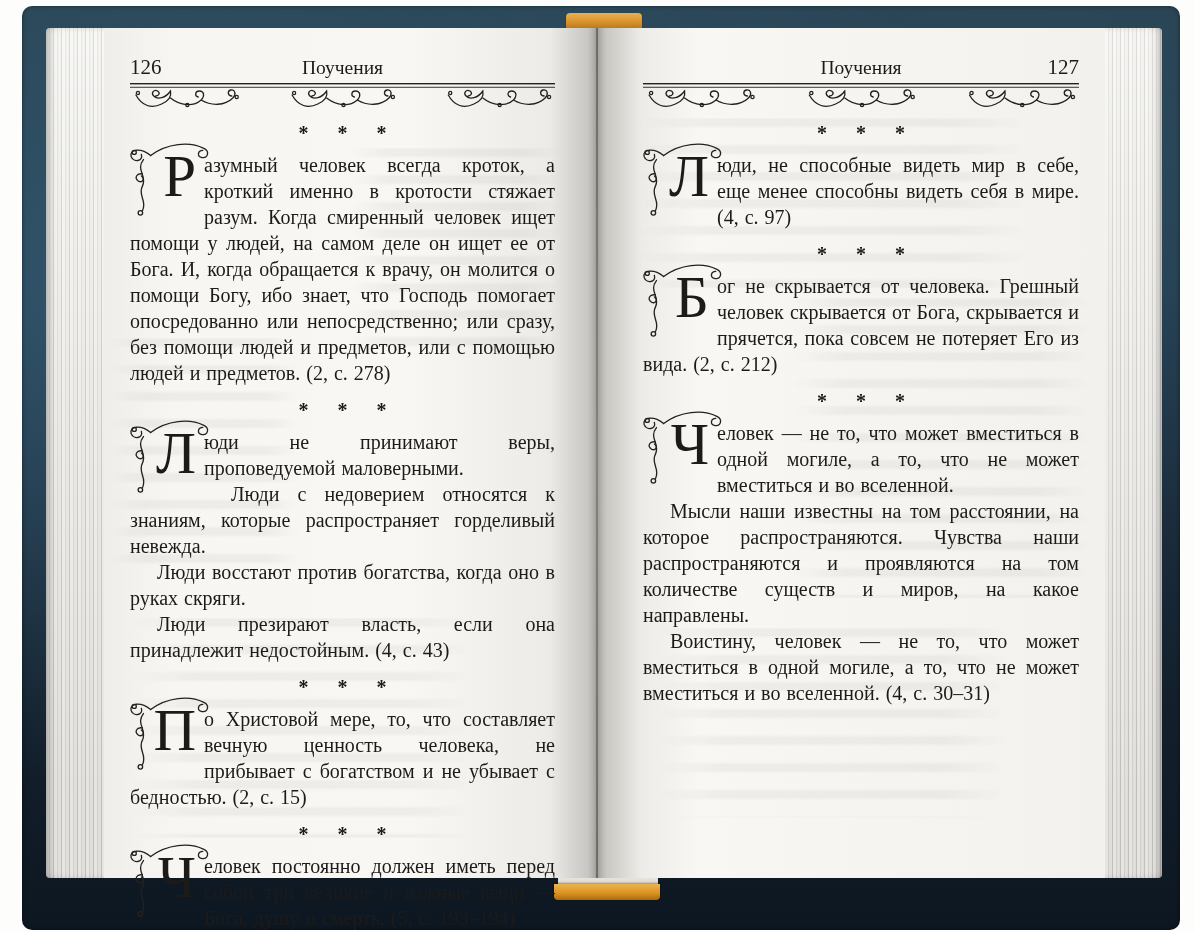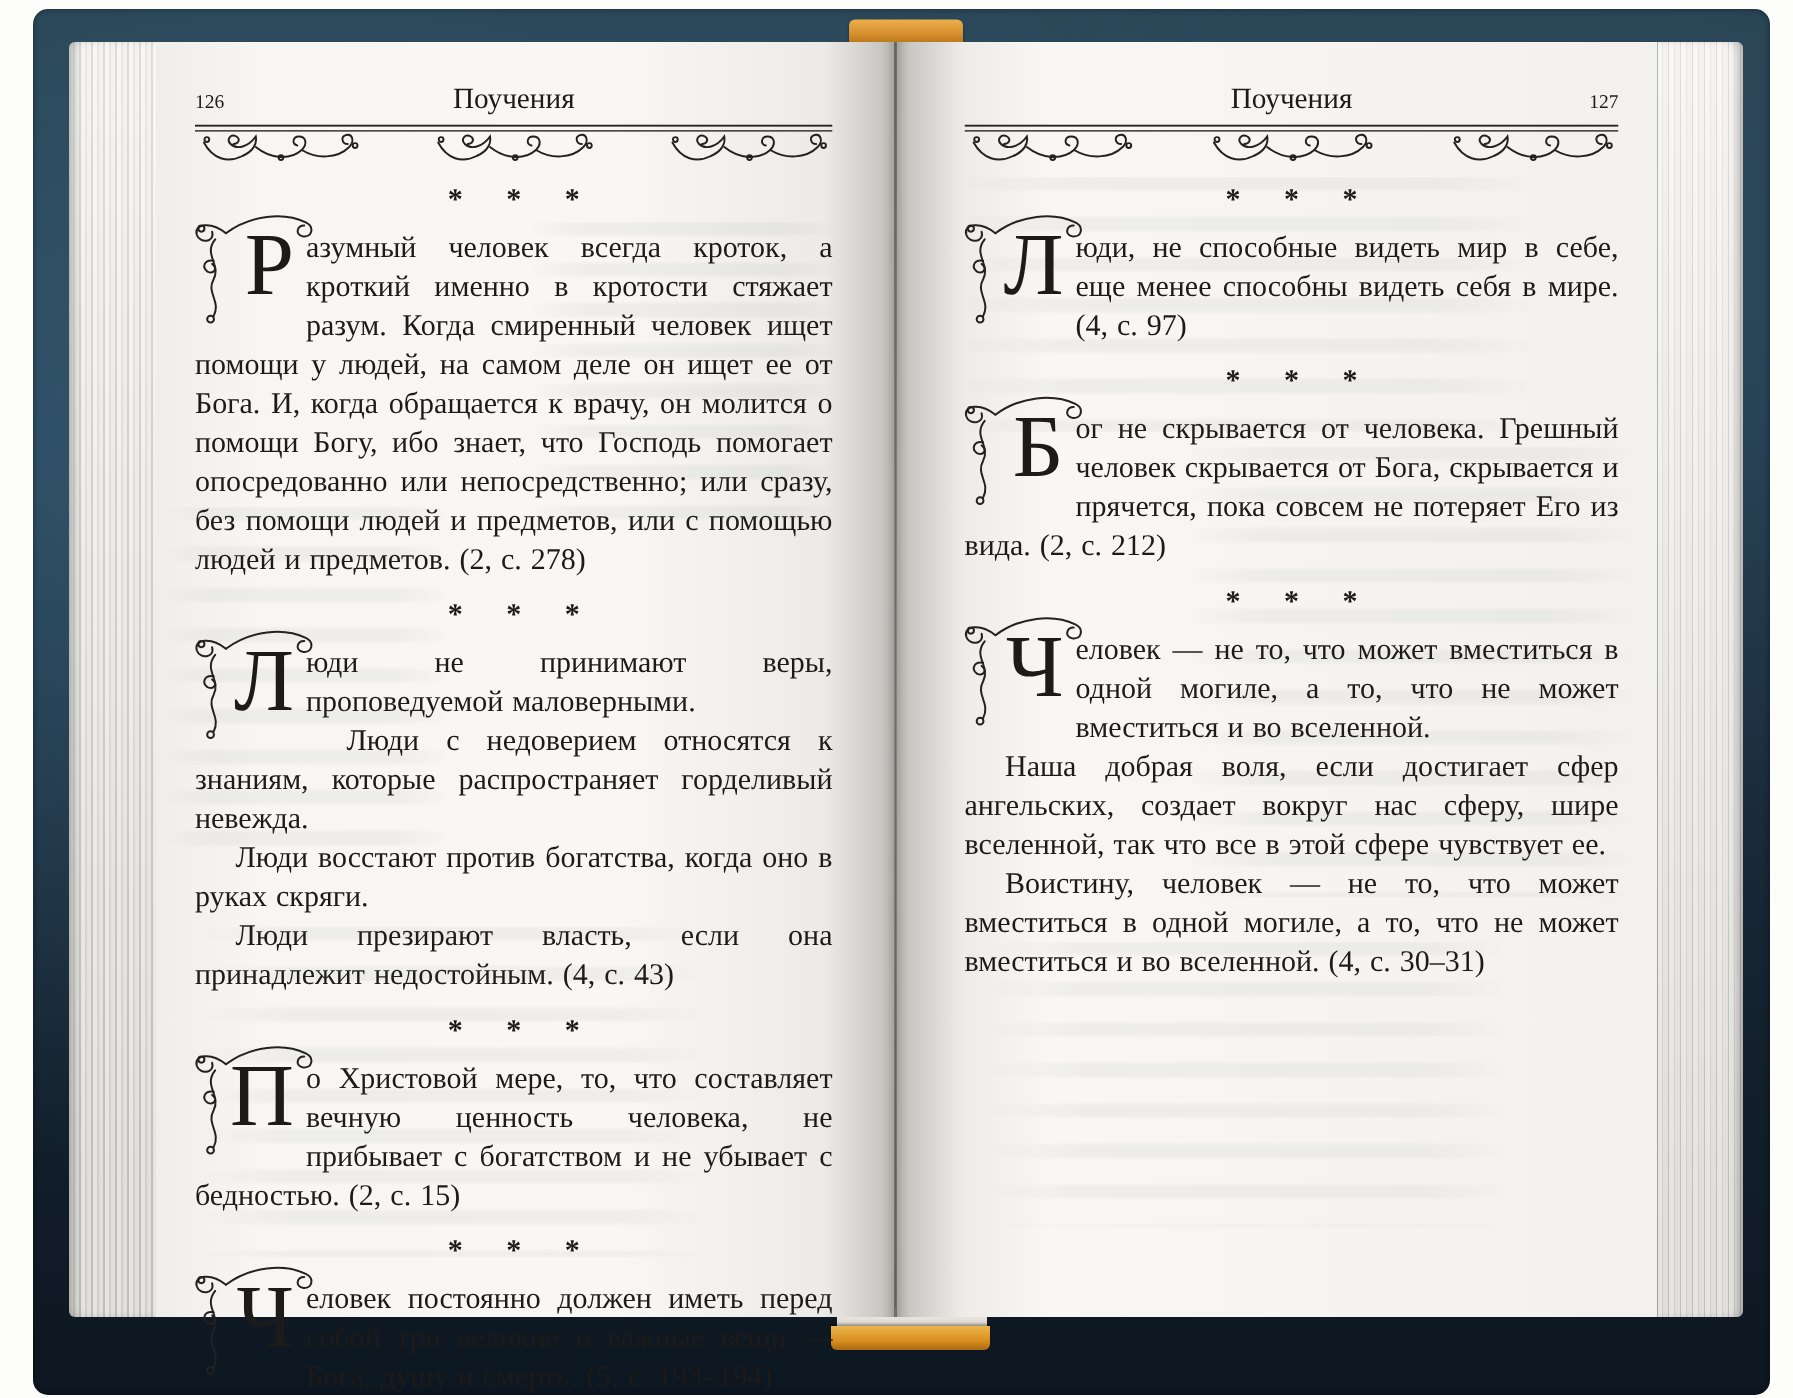--- a/index.html
+++ b/index.html
@@ -50,21 +50,21 @@
 
   
   .ghost{position:absolute;opacity:.5;filter:blur(1.1px);pointer-events:none;
     background:repeating-linear-gradient(180deg,rgba(60,62,70,.10) 0 9px,transparent 9px 27px);
     -webkit-mask-image:linear-gradient(90deg,transparent,#000 18%,#000 82%,transparent);
             mask-image:linear-gradient(90deg,transparent,#000 18%,#000 82%,transparent);}
 
   
   .runhead{display:grid;grid-template-columns:1fr auto 1fr;align-items:baseline;
     font-size:19.5px;line-height:22px;}
-  .runhead .num{font-size:13px;}
+  .runhead .num{font-size:21px;}
   .runhead .num.left{justify-self:start;}
   .runhead .num.right{justify-self:end;margin-left:34px;}
   .runhead .title{justify-self:center;}
 
   .orn-rule{display:block;width:100%;height:26px;margin-top:4px;}
 
   .separator{text-align:center;font-size:20px;letter-spacing:12px;padding-left:12px;
     margin:13px 0 7px;font-weight:bold;}
 
   .par{font-size:20px;line-height:26px;text-align:justify;word-spacing:1px;}
@@ -236,21 +236,21 @@
       <div>
         <div class="separator">* * *</div>
         <div class="par">
           <span class="dropwrap">
             <svg class="flourish ink" viewBox="0 0 84 78">
                 <use href="#orn-dropvine"></use>
               </svg>
             <span class="initial">Ч</span>
           </span><span>еловек — не то, что может вместиться в одной могиле, а то, что не может вместиться и во вселенной.</span>
         </div>
-        <div class="par indent">Наша добрая воля, если достигает сфер ангельских, создает вокруг нас сферу, шире вселенной, так что все в этой сфере чувствует ее.</div>
+        <div class="par indent">Мысли наши известны на том расстоянии, на которое распространяются. Чувства наши распространяются и проявляются на том количестве существ и миров, на какое направлены.</div>
         <div class="par indent">Воистину, человек — не то, что может вместиться в одной могиле, а то, что не может вместиться и во вселенной. (4, с. 30–31)</div>
       </div>
 
     </div>
 
     <div class="gutter-shade"></div>
     <div class="gutter-line"></div>
   </div>
 </div>
 

